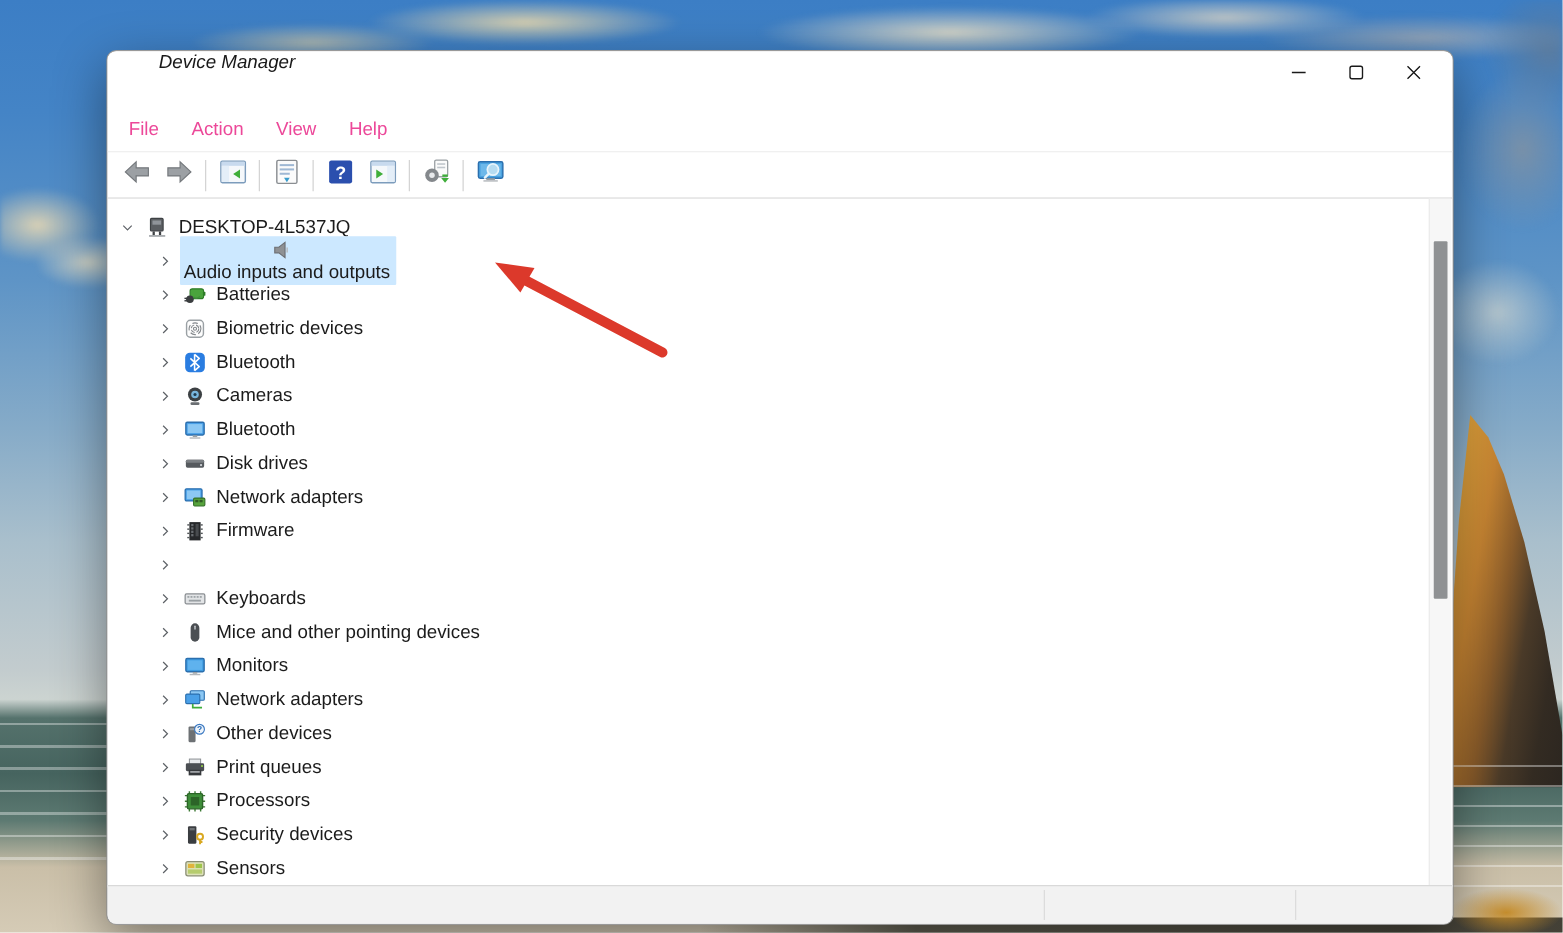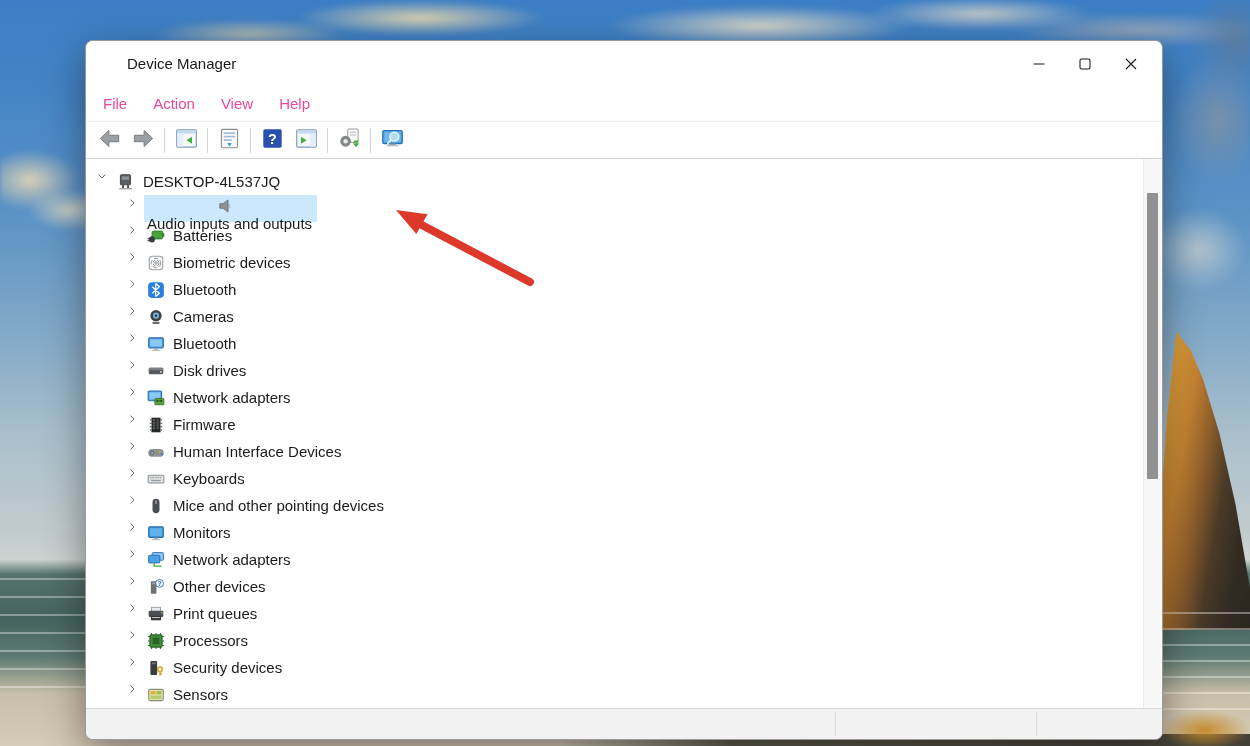--- a/index.html
+++ b/index.html
@@ -63,38 +63,38 @@
   }
 
   
   .window {
     position:absolute; left:85px; top:40px; width:1078px; height:700px;
     background:#ffffff; border-radius:8px;
     border:1px solid rgba(70,70,70,.55);
     box-shadow:0 14px 42px rgba(0,0,0,.42);
     overflow:hidden;
   }
-  .titlebar { height:45px; display:flex; align-items:center; padding:0 8px 0 15px; background:#fff; }
+  .titlebar { height:45px; display:flex; align-items:flex-start; padding:0 8px 0 15px; background:#fff;font-style:italic; }
   .title-icon { width:17px; height:17px; margin-right:9px; flex:0 0 auto; }
   .title-text { font-size:15px; color:#191919; }
   .title-spacer { flex:1; }
   .win-btn { width:46px; height:34px; display:flex; align-items:center; justify-content:center; }
   .win-btn svg { width:14px; height:14px; }
 
   .menubar { height:36px; display:flex; align-items:center; padding-left:4px; border-bottom:1px solid #ececec; background:#fff; }
   .menu-item { font-size:15px; color:#ec4899; padding:5px 13px; border-radius:4px; }
 
   .toolbar { height:37px; display:flex; align-items:center; padding-left:6px; border-bottom:1px solid #d6d6d6; background:#fff; }
   .tb-btn { width:34px; height:30px; display:flex; align-items:center; justify-content:center; }
   .tb-btn svg { width:23px; height:23px; }
   .tb-sep { width:1px; height:25px; background:#d4d4d4; margin:0 4px; }
 
   .content { position:absolute; left:0; top:118px; width:1076px; height:551px; background:#fff; }
   .tree { position:absolute; left:0; top:0; width:1057px; height:551px; padding-top:9px; overflow:hidden; }
-  .tree-row { height:27px; display:flex; margin-left:38px; }
+  .tree-row { height:27px; display:flex; align-items:center; margin-left:38px; }
   .tree-row.root { margin-left:8px; }
   .chevron { width:16px; height:16px; display:flex; align-items:center; justify-content:center; margin-right:4px; flex:0 0 auto; }
   .chevron svg { width:12px; height:12px; }
   .row-body { display:flex; align-items:center; padding:2px 5px 2px 3px; border-radius:1px; }
   .row-body.selected { background:#cce8ff; }
   .ticon { width:18px; height:18px; margin-right:8px; flex:0 0 auto; }
   .ticon svg { width:100%; height:100%; }
   .tree-label { font-size:15px; color:#1b1b1b; white-space:nowrap; }
 
   .vscroll { position:absolute; right:1px; top:0; width:18px; height:551px; background:#f7f7f7; border-left:1px solid #ececec; }
@@ -394,30 +394,20 @@
               </svg></span>
             <span class="tree-label">Firmware</span>
           </span>
         </div>
         <div class="tree-row">
           <span class="chevron">
             <svg viewBox="0 0 16 16">
               <path d="M6 3.5 L10.6 8 6 12.5" fill="none" stroke="#5f6368" stroke-width="1.3"></path>
             </svg>
           </span>
-          <span class="row-body">
-            <span class="ticon"><svg viewBox="0 0 16 16">
-                <rect x="1.2" y="5.4" width="13.6" height="6.8" rx="3.2" fill="#8d9194"></rect>
-                <circle cx="4.6" cy="8.8" r="1.7" fill="#5c6063"></circle>
-                <rect x="3.9" y="8.1" width="1.4" height="1.4" fill="#caced2"></rect>
-                <circle cx="11.3" cy="7.8" r="1" fill="#d8b13a"></circle>
-                <circle cx="13" cy="9.8" r="1" fill="#4d79c9"></circle>
-              </svg></span>
-            <span class="tree-label">Human Interface Devices</span>
-          </span>
         </div>
         <div class="tree-row">
           <span class="chevron">
             <svg viewBox="0 0 16 16">
               <path d="M6 3.5 L10.6 8 6 12.5" fill="none" stroke="#5f6368" stroke-width="1.3"></path>
             </svg>
           </span>
           <span class="row-body">
             <span class="ticon"><svg viewBox="0 0 16 16">
                 <rect x="1" y="4.6" width="14" height="7" rx="1" fill="#e2e4e6" stroke="#8a8e92" stroke-width=".9"></rect>

